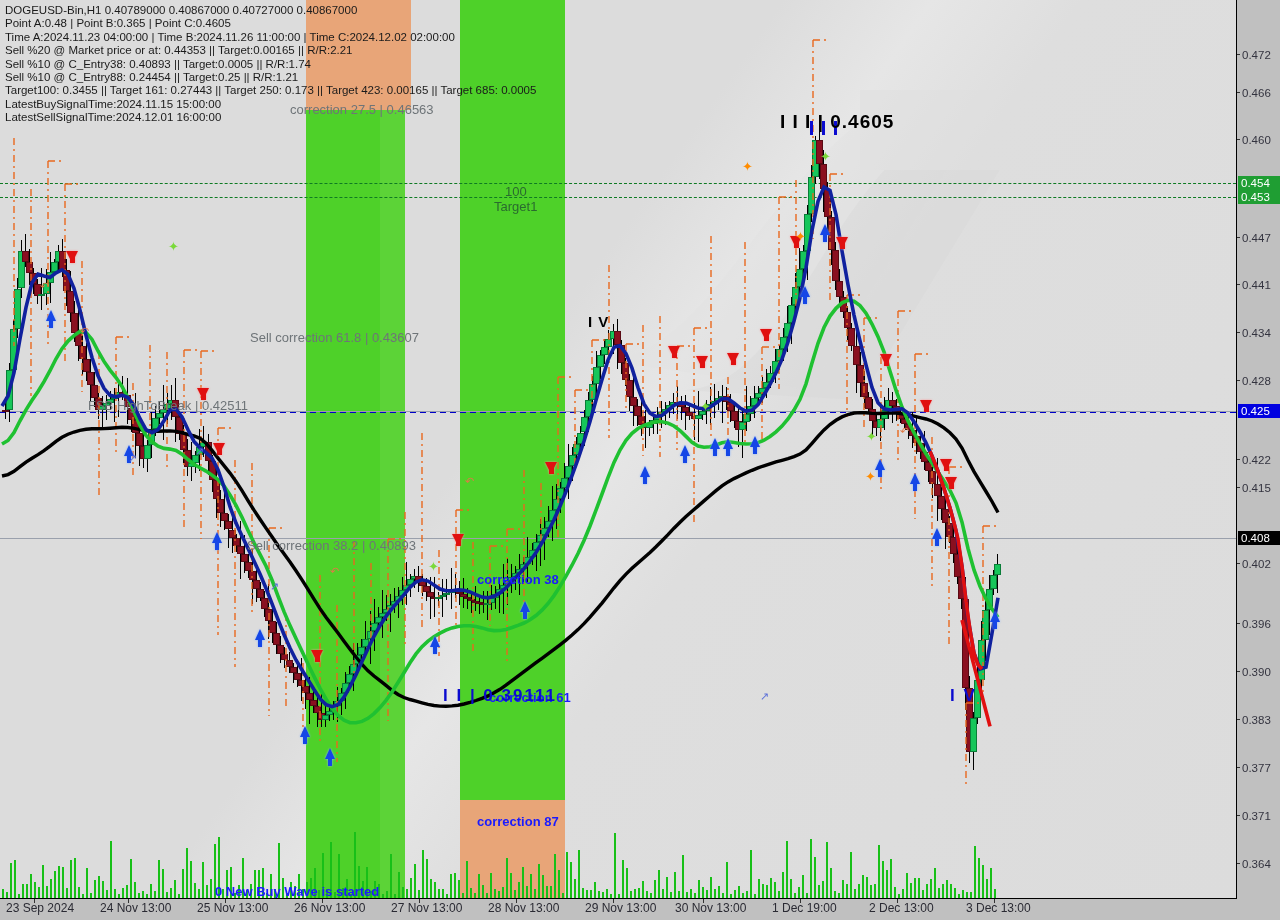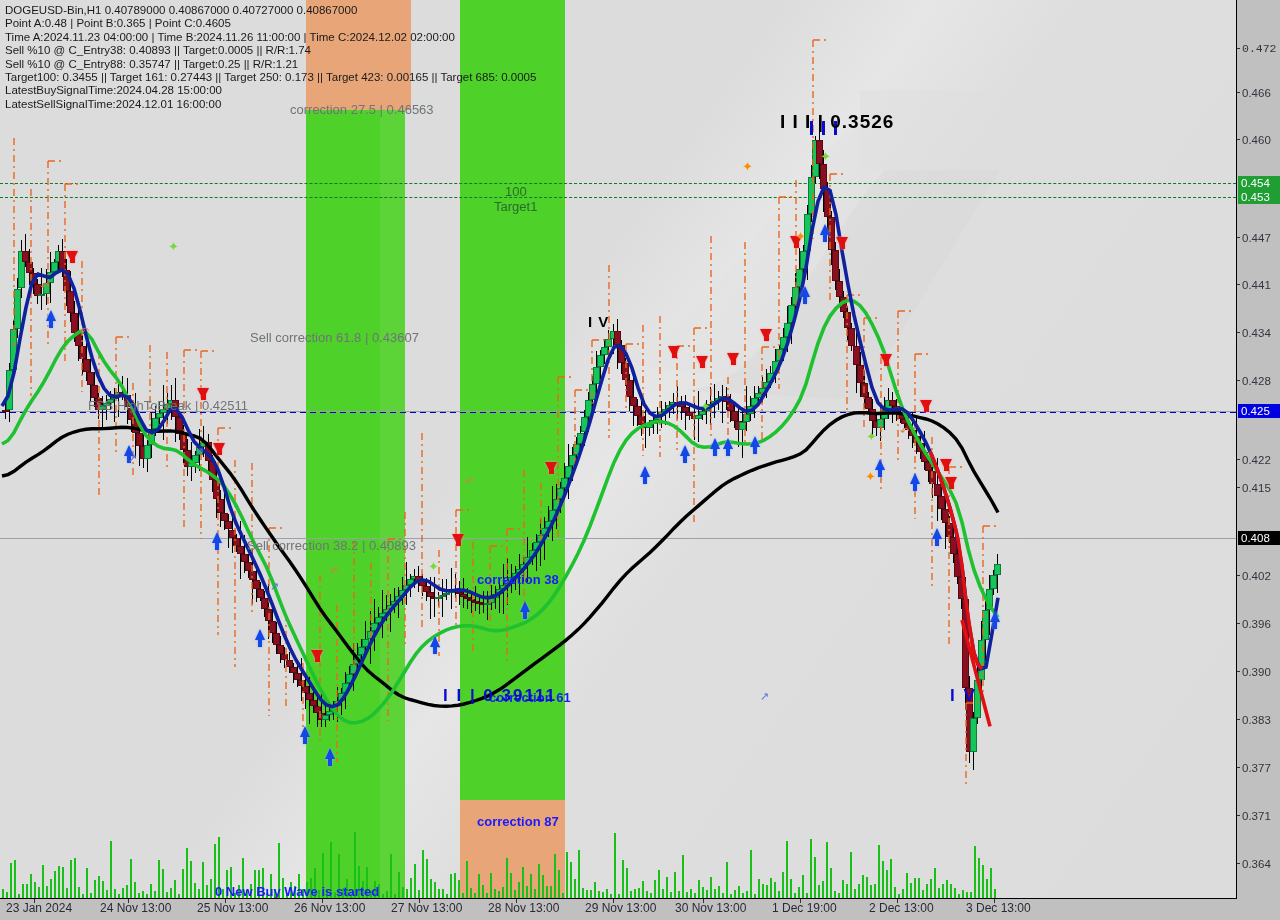--- a/index.html
+++ b/index.html
@@ -1517,63 +1517,64 @@
         <div class="ann dkgreen" style="left: 505px; top: 184px;">100</div>
         <div class="ann dkgreen" style="left: 494px; top: 199px;">Target1</div>
         <div class="ann grey" style="left: 250px; top: 330px;">Sell correction 61.8 | 0.43607</div>
         <div class="ann grey" style="left: 88px; top: 398px;">FSB HighToBreak | 0.42511</div>
         <div class="ann grey" style="left: 247px; top: 538px;">Sell correction 38.2 | 0.40893</div>
         <div class="ann blue" style="left: 477px; top: 572px;">correction 38</div>
         <div class="ann blue" style="left: 489px; top: 690px;">correction 61</div>
         <div class="ann blue" style="left: 477px; top: 814px;">correction 87</div>
         <div class="ann grey" style="left: 290px; top: 102px;">correction 27.5 | 0.46563</div>
         <div class="ann blue" style="left: 215px; top: 884px;">0 New Buy Wave is started</div>
-        <div class="ann black" style="left: 780px; top: 111px;">I I I | 0.3526</div>
+        <div class="ann black" style="left: 780px; top: 111px;">I I I | 0.4605</div>
         <div class="ann blacksm" style="left: 588px; top: 313px;">I V</div>
         <div class="ann wavblue" style="left: 950px; top: 686px;">I V</div>
         <div class="ann wavblue" style="left: 443px; top: 686px;">I I | 0.39111</div>
       </div>
 
     <div id="hdr">
         <div>DOGEUSD-Bin,H1   0.40789000 0.40867000 0.40727000 0.40867000</div>
         <div>Point A:0.48 | Point B:0.365 | Point C:0.4605</div>
         <div>Time A:2024.11.23 04:00:00 | Time B:2024.11.26 11:00:00 | Time C:2024.12.02 02:00:00</div>
+        <div>Sell %20 @ Market price or at: 0.44353 || Target:0.00165 || R/R:2.21</div>
         <div>Sell %10 @ C_Entry38: 0.40893 ||  Target:0.0005 || R/R:1.74</div>
-        <div>Sell %10 @ C_Entry88: 0.35747 ||  Target:0.25 || R/R:1.21</div>
+        <div>Sell %10 @ C_Entry88: 0.24454 ||  Target:0.25 || R/R:1.21</div>
         <div>Target100: 0.3455 || Target 161: 0.27443 || Target 250: 0.173 || Target 423: 0.00165 || Target 685: 0.0005</div>
-        <div>LatestBuySignalTime:2024.04.28 15:00:00</div>
+        <div>LatestBuySignalTime:2024.11.15 15:00:00</div>
         <div>LatestSellSignalTime:2024.12.01 16:00:00</div>
       </div>
   </div>
 
   <div id="yaxis">
-      <div class="ytick" style="top: 49px; font-family: Liberation Mono, monospace;"><span class="dash"></span>0.472</div>
+      <div class="ytick" style="top: 55px;"><span class="dash"></span>0.472</div>
       <div class="ytick" style="top: 93px;"><span class="dash"></span>0.466</div>
       <div class="ytick" style="top: 140px;"><span class="dash"></span>0.460</div>
       <div class="ytick" style="top: 238px;"><span class="dash"></span>0.447</div>
       <div class="ytick" style="top: 285px;"><span class="dash"></span>0.441</div>
       <div class="ytick" style="top: 333px;"><span class="dash"></span>0.434</div>
       <div class="ytick" style="top: 381px;"><span class="dash"></span>0.428</div>
       <div class="ytick" style="top: 460px;"><span class="dash"></span>0.422</div>
       <div class="ytick" style="top: 488px;"><span class="dash"></span>0.415</div>
-      <div class="ytick" style="top: 576px;"><span class="dash"></span>0.402</div>
+      <div class="ytick" style="top: 564px;"><span class="dash"></span>0.402</div>
       <div class="ytick" style="top: 624px;"><span class="dash"></span>0.396</div>
       <div class="ytick" style="top: 672px;"><span class="dash"></span>0.390</div>
       <div class="ytick" style="top: 720px;"><span class="dash"></span>0.383</div>
       <div class="ytick" style="top: 768px;"><span class="dash"></span>0.377</div>
       <div class="ytick" style="top: 816px;"><span class="dash"></span>0.371</div>
       <div class="ytick" style="top: 864px;"><span class="dash"></span>0.364</div>
       <div class="ybadge green" style="top: 183px;">0.454</div>
       <div class="ybadge green" style="top: 197px;">0.453</div>
       <div class="ybadge blue" style="top: 411px;">0.425</div>
       <div class="ybadge black" style="top: 538px;">0.408</div>
     </div>
 
   <div id="xaxis">
-      <div class="xtick" style="left: 6px;">23 Jan 2024</div>
+      <div class="xtick" style="left: 6px;">23 Sep 2024</div>
       <div class="xmark" style="left: 34px;"></div>
       <div class="xtick" style="left: 100px;">24 Nov 13:00</div>
       <div class="xmark" style="left: 128px;"></div>
       <div class="xtick" style="left: 197px;">25 Nov 13:00</div>
       <div class="xmark" style="left: 225px;"></div>
       <div class="xtick" style="left: 294px;">26 Nov 13:00</div>
       <div class="xmark" style="left: 322px;"></div>
       <div class="xtick" style="left: 391px;">27 Nov 13:00</div>
       <div class="xmark" style="left: 419px;"></div>
       <div class="xtick" style="left: 488px;">28 Nov 13:00</div>

